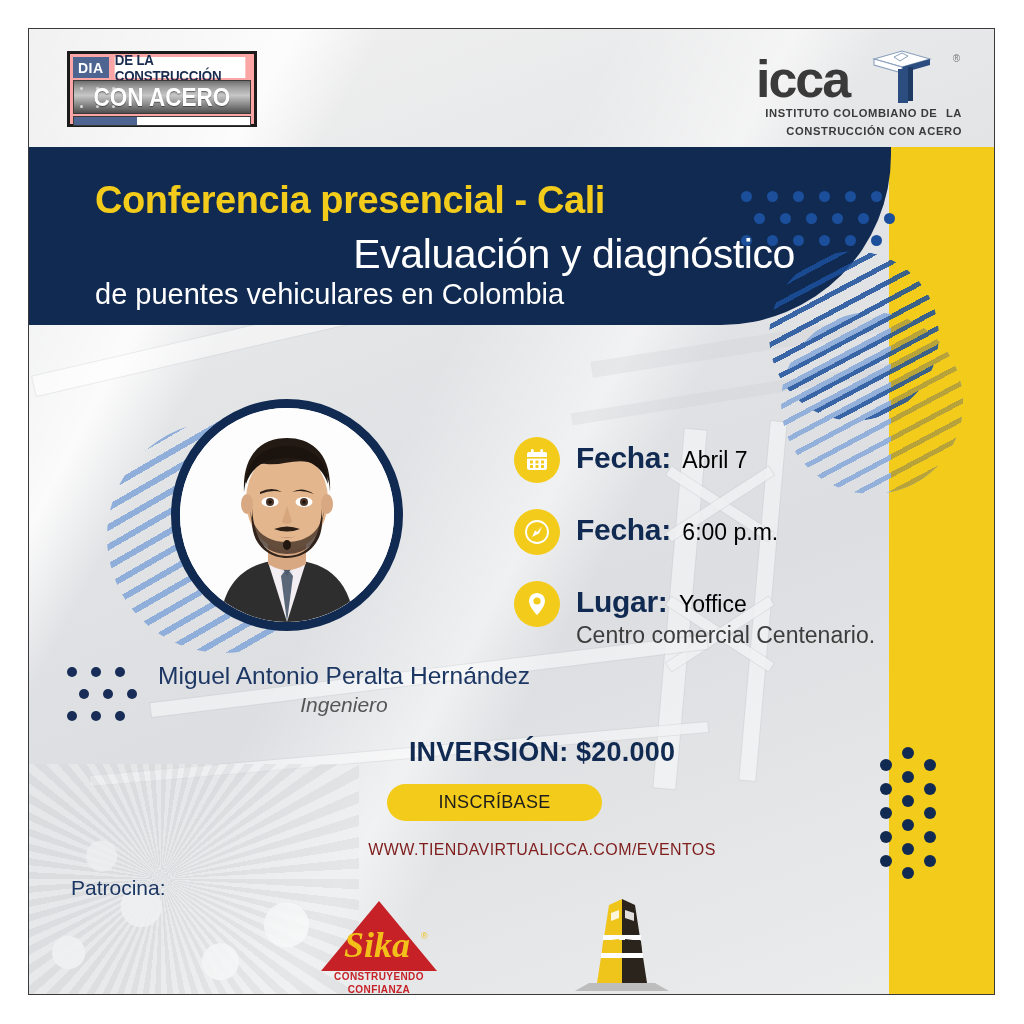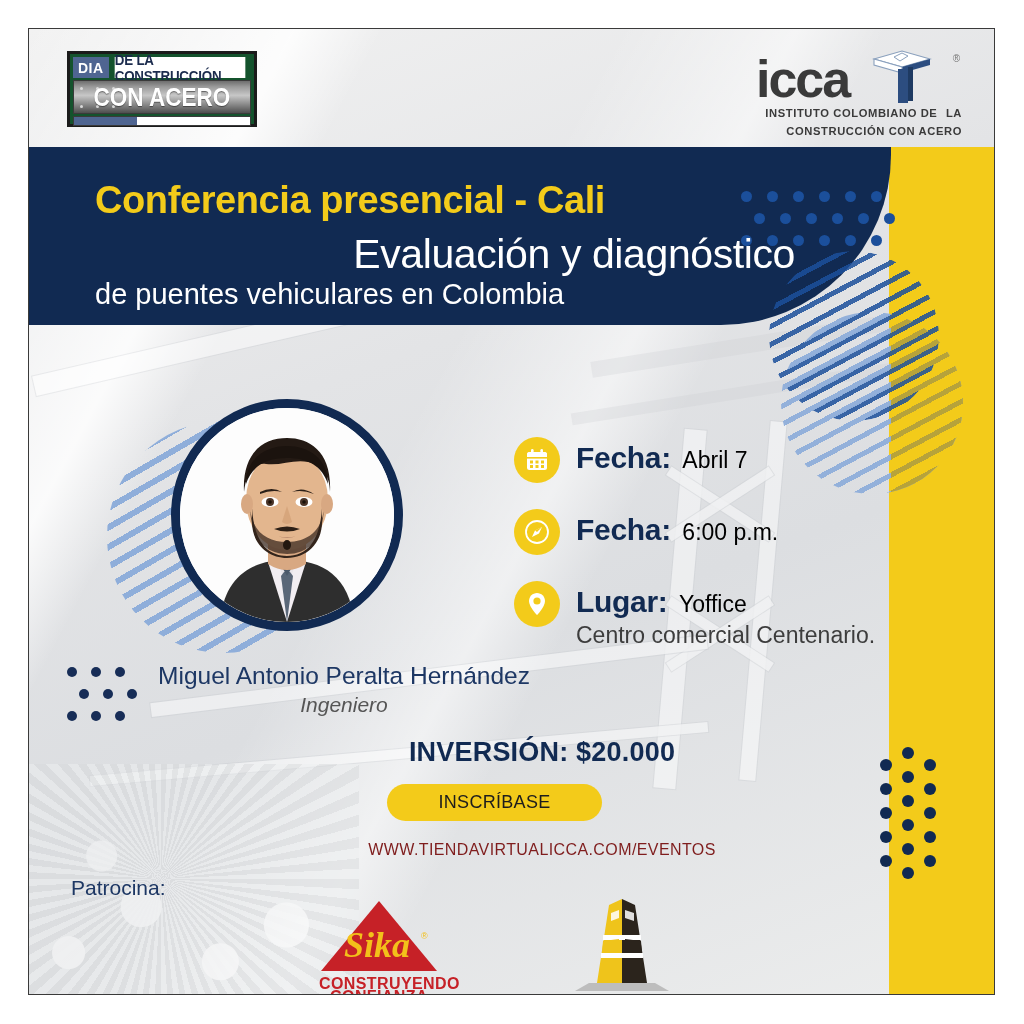--- a/index.html
+++ b/index.html
@@ -83,21 +83,21 @@
     position:absolute;left:-110px;top:0;width:182px;height:182px;border-radius:50%;
     background:repeating-linear-gradient(-28deg,#B7A33A 0 5px, rgba(0,0,0,0) 5px 16px);
   }
 
   
   .topbar{position:absolute;left:0;top:0;width:967px;height:118px;}
 
   
   .dia-logo{
     position:absolute;left:38px;top:22px;width:190px;height:76px;
-    background:#14532d;border:3px solid #1b1b1b;box-sizing:border-box;
+    background:#fca5a5;border:3px solid #1b1b1b;box-sizing:border-box;
     padding:3px;
   }
   .dia-row1{display:flex;height:21px;align-items:stretch;}
   .dia-tag{
     background:#4F6591;color:#ffffff;font-weight:bold;font-size:14px;
     letter-spacing:.5px;padding:0 5px;display:flex;align-items:center;
     font-family:"Liberation Sans",sans-serif;
   }
   .dia-txt1{
     flex:1;background:#ffffff;color:#1b2b4d;font-weight:bold;font-size:14.5px;
@@ -207,22 +207,22 @@
   .edge-dots{position:absolute;left:831px;top:712px;width:100px;height:140px;}
   .edot{position:absolute;width:12px;height:12px;border-radius:50%;background:#112A52;}
 
   
   .patrocina{
     position:absolute;left:42px;top:847px;font-size:21px;color:#1d3764;
   }
   .sika{position:absolute;left:290px;top:872px;width:120px;text-align:center;}
   .sika-tri{position:relative;width:116px;height:70px;margin:0 auto;}
   .sika-tag{
-    font-size:16px;font-weight:bold;color:#C62127;line-height:12.5px;
-    letter-spacing:.4px;margin-top:7px;
+    font-size:10px;font-weight:bold;color:#C62127;line-height:12.5px;
+    letter-spacing:.4px;margin-top:0;
   }
   .peralta{position:absolute;left:505px;top:866px;width:175px;text-align:center;}
   .peralta-mark{position:relative;width:130px;height:100px;margin:0 auto;}
 </style>
 </head>
 <body>
 
 <div id="poster-frame">
   <div id="poster">
 

